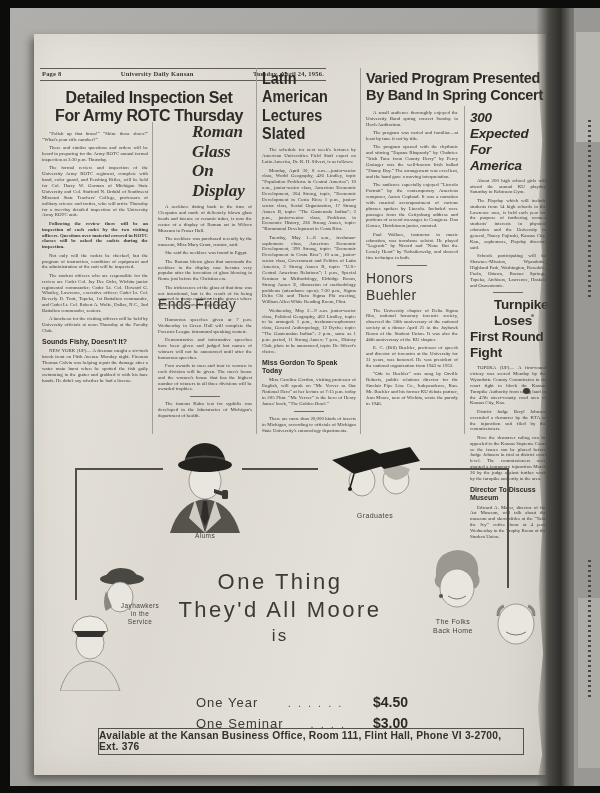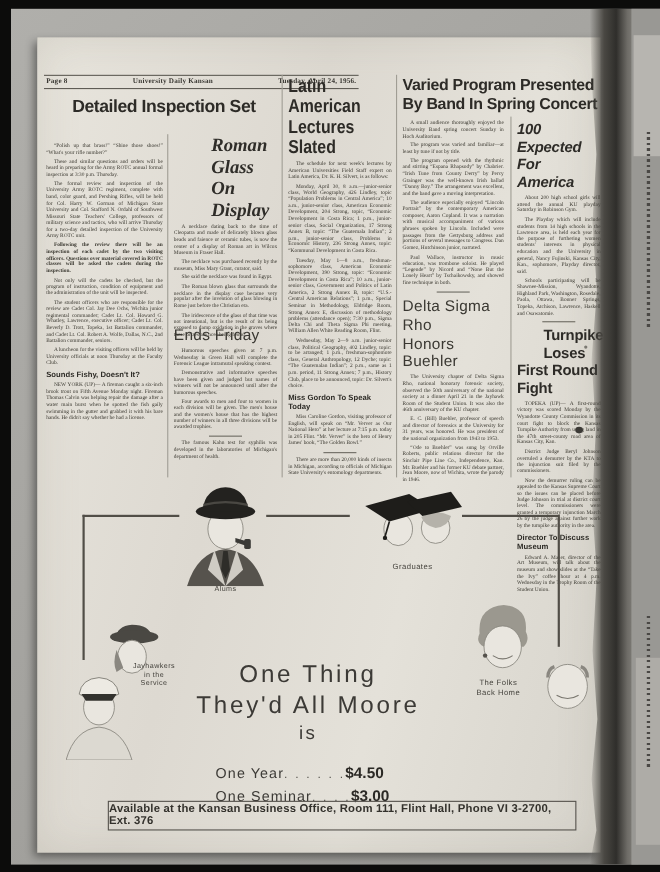--- a/index.html
+++ b/index.html
@@ -41,28 +41,28 @@
   .bp{font:4.9px/1.2 "Liberation Serif",serif;color:#39372f;text-align:justify;
       text-indent:7px;margin:0 0 2.5px;}
   .bb{font-weight:bold;}
   .sub{font:bold 7px/1.2 "Liberation Sans",sans-serif;color:#2e2c27;margin:4px 0 2px;}
   .mini{width:30px;height:1px;background:#6d6a62;margin:4px auto 4px;}
   .hgap{height:4px;}
   
   .ad-bline{position:absolute;background:#514e47;}
   .ad-label{position:absolute;font:6.5px/1.25 "Liberation Sans",sans-serif;color:#45433d;
             letter-spacing:.4px;text-align:center;white-space:pre-line;}
-  .tagline{position:absolute;left:120px;top:534px;width:252px;text-align:center;color:#3c3a36;margin-top:31px;}
+  .tagline{position:absolute;left:120px;top:534px;width:252px;text-align:center;color:#3c3a36;}
   .tg1{font:22px/1.25 "Liberation Sans",sans-serif;letter-spacing:2.5px;}
   .tg-is{font:17px/1.5 "Liberation Sans",sans-serif;letter-spacing:2px;}
   .subline{position:absolute;left:66px;top:628px;width:380px;text-align:center;color:#3c3a36;
            font:20px/1.2 "Liberation Sans",sans-serif;letter-spacing:1.5px;}
   .brand{font:bold 20px/1 "Liberation Serif",serif;letter-spacing:-.5px;color:#2e2c28;}
   .prices{position:absolute;left:162px;top:660px;width:212px;}
-  .prow{display:flex;align-items:baseline;margin-bottom:4px;}
+  .prow{display:flex;justify-content:space-between;align-items:baseline;margin-bottom:4px;}
   .pitem{font:13px/1.2 "Liberation Sans",sans-serif;letter-spacing:1px;color:#3c3a36;}
   .pdots{font:11px/1.2 "Liberation Sans",sans-serif;color:#55524c;letter-spacing:2px;}
   .pval{font:bold 14px/1.2 "Liberation Sans",sans-serif;color:#2b2925;}
   .adfoot{position:absolute;left:64px;top:694px;width:424px;height:25px;border:1px solid #55524c;
           display:flex;align-items:center;justify-content:center;
           font:bold 10.3px/1 "Liberation Sans",sans-serif;letter-spacing:.2px;color:#33312c;}
   .fig{position:absolute;}
 </style>
 </head>
 <body>
@@ -77,20 +77,21 @@
     <span>Tuesday, April 24, 1956.</span>
   </div>
 
   <div class="vr" style="left:118px;top:88px;height:312px;"></div>
   <div class="vr" style="left:222px;top:34px;height:366px;"></div>
   <div class="vr" style="left:326px;top:34px;height:366px;"></div>
   <div class="vr" style="left:430px;top:72px;height:328px;"></div>
 
   <div class="col" style="left:8px;top:55px;width:214px;">
     <div class="hl-bold">Detailed Inspection Set</div>
+    <div class="hl-bold">For Army ROTC Thursday</div>
   </div>
 
   <div class="col" style="left:8px;top:97px;width:106px;">
     <p class="bp">“Polish up that brass!” “Shine those shoes!” “What's your rifle number?”</p>
     <p class="bp">These and similar questions and orders will be heard in preparing for the Army ROTC annual formal inspection at 3:30 p.m. Thursday.</p>
     <p class="bp">The formal review and inspection of the University Army ROTC regiment, complete with band, color guard, and Pershing Rifles, will be held for Col. Harry W. Gorman of Michigan State University and Col. Stafford N. Ordahl of Southwest Missouri State Teachers' College, professors of military science and tactics, who will arrive Thursday for a two-day detailed inspection of the University Army ROTC unit.</p>
     <p class="bp bb">Following the review there will be an inspection of each cadet by the two visiting officers. Questions over material covered in ROTC classes will be asked the cadets during the inspection.</p>
     <p class="bp">Not only will the cadets be checked, but the program of instruction, condition of equipment and the administration of the unit will be inspected.</p>
     <p class="bp">The student officers who are responsible for the review are Cadet Col. Jay Dee Ochs, Wichita junior regimental commander; Cadet Lt. Col. Howard G. Whatley, Lawrence, executive officer; Cadet Lt. Col. Beverly D. Trott, Topeka, 1st Battalion commander, and Cadet Lt. Col. Robert A. Wolfe, Dallas, N.C., 2nd Battalion commander, seniors.</p>
     <p class="bp">A luncheon for the visiting officers will be held by University officials at noon Thursday at the Faculty Club.</p>
@@ -137,30 +138,29 @@
     <div class="hl-bold2">By Band In Spring Concert</div>
   </div>
 
   <div class="col" style="left:332px;top:76px;width:92px;">
     <p class="bp">A small audience thoroughly enjoyed the University Band spring concert Sunday in Hoch Auditorium.</p>
     <p class="bp">The program was varied and familiar—at least by tune if not by title.</p>
     <p class="bp">The program opened with the rhythmic and stirring “Espana Rhapsody” by Chabrier. “Irish Tune from County Derry” by Percy Grainger was the well-known Irish ballad “Danny Boy.” The arrangement was excellent, and the band gave a moving interpretation.</p>
     <p class="bp">The audience especially enjoyed “Lincoln Portrait” by the contemporary American composer, Aaron Copland. It was a narration with musical accompaniment of various phrases spoken by Lincoln. Included were passages from the Gettysburg address and portions of several messages to Congress. Dan Gomez, Hutchinson junior, narrated.</p>
     <p class="bp">Paul Wallace, instructor in music education, was trombone soloist. He played “Legende” by Nicord and “None But the Lonely Heart” by Tschaikowsky, and showed fine technique in both.</p>
     <div class="mini"></div>
-    <div class="hl-light">Delta Sigma Rho</div>
     <div class="hl-light">Honors Buehler</div>
     <div class="hgap"></div>
     <p class="bp">The University chapter of Delta Sigma Rho, national honorary forensic society, observed the 50th anniversary of the national society at a dinner April 21 in the Jayhawk Room of the Student Union. It was also the 46th anniversary of the KU chapter.</p>
     <p class="bp">E. C. (Bill) Buehler, professor of speech and director of forensics at the University for 31 years, was honored. He was president of the national organization from 1943 to 1953.</p>
     <p class="bp">“Ode to Buehler” was sung by Orville Roberts, public relations director for the Sinclair Pipe Line Co., Independence, Kan. Mr. Buehler and his former KU debate partner, Jean Moore, now of Wichita, wrote the parody in 1946.</p>
   </div>
 
   <div class="col" style="left:436px;top:76px;width:76px;">
-    <div class="hl-ital">100 Expected</div>
+    <div class="hl-ital">300 Expected</div>
     <div class="hl-ital">For America</div>
     <div class="hgap"></div>
     <p class="bp">About 200 high school girls will attend the annual KU playday Saturday in Robinson Gym.</p>
     <p class="bp">The Playday which will include students from 14 high schools in the Lawrence area, is held each year for the purpose of furthering women students' interests in physical education and the University in general, Nancy Fujinski, Kansas City, Kan., sophomore, Playday director, said.</p>
     <p class="bp">Schools participating will be Shawnee-Mission, Wyandotte, Highland Park, Washington, Rosedale, Paola, Ottawa, Bonner Springs, Topeka, Atchison, Lawrence, Haskell and Osawatomie.</p>
     <div class="mini"></div>
     <div class="hl-ital" style="font-style:normal;margin-left:24px;">Turnpike Loses</div>
     <div class="hl-ital" style="font-style:normal;">First Round Fight</div>
     <div class="hgap"></div>
     <p class="bp">TOPEKA (UP)— A first-round victory was scored Monday by the Wyandotte County Commission in its court fight to block the Kansas Turnpike Authority from using land in the 47th street-county road area of Kansas City, Kan.</p>

